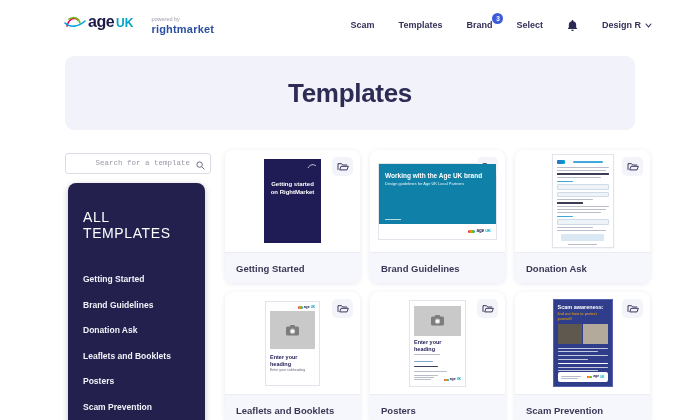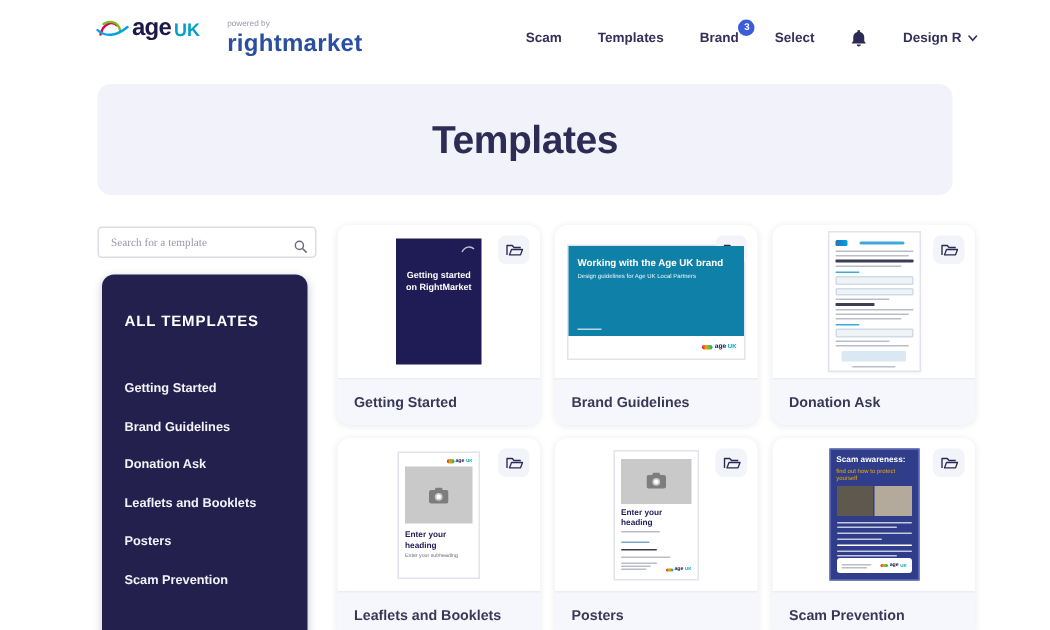--- a/index.html
+++ b/index.html
@@ -9,42 +9,42 @@
   }
   
   .topbar{position:absolute;left:0;top:0;width:700px;height:50px;background:#fff;
     display:flex;align-items:center;justify-content:space-between;padding:0 48px 0 64px;box-sizing:border-box;}
   .brand{display:flex;align-items:flex-start;gap:18px;}
   .ageuk{display:flex;align-items:flex-end;gap:2px;cursor:pointer;}
   .ageuk .age{font-size:16px;font-weight:800;color:#1c1949;letter-spacing:-.5px;line-height:1;}
   .ageuk .uk{font-size:12px;font-weight:800;color:#00a3c7;line-height:1.1;}
   .rm{display:flex;flex-direction:column;line-height:1.2;margin-top:2px;}
   .rm .powered{font-size:5.5px;color:#9a9aab;}
-  .rm .rmname{font-size:16px;font-weight:700;color:#2b4fa0;letter-spacing:.2px;}
+  .rm .rmname{font-size:11px;font-weight:700;color:#2b4fa0;letter-spacing:.2px;}
   .nav{display:flex;align-items:center;gap:24px;}
   .nav a{font-size:9px;font-weight:700;color:#33315a;text-decoration:none;position:relative;cursor:pointer;}
   .badge{position:absolute;top:-7px;right:-11px;width:11px;height:11px;border-radius:50%;
     background:#3b5bdb;color:#fff;font-size:6.5px;font-weight:700;display:flex;align-items:center;justify-content:center;}
   .bellbtn{display:flex;align-items:center;cursor:pointer;}
   .user{display:flex;align-items:center;gap:4px;font-size:9px;font-weight:700;color:#33315a;cursor:pointer;}
   
   .hero{position:absolute;left:65px;top:56px;width:570px;height:74px;background:#f1f2fa;border-radius:9px;
     display:flex;flex-direction:column;align-items:center;justify-content:center;}
   .hero h1{margin:0;font-size:26px;font-weight:800;color:#2e2c55;letter-spacing:-.3px;}
   .hero p{margin:4px 0 0;font-size:10px;color:#72728a;}
   
   .search{position:absolute;left:65px;top:151px;width:146px;height:21px;box-sizing:border-box;}
   .search input{width:100%;height:100%;box-sizing:border-box;border:1px solid #dcdce6;border-radius:3px;
-    padding:0 20px 0 8px;font-size:7.5px;color:#444;font-family:Liberation Serif, serif;outline:none;}
+    padding:0 20px 0 8px;font-size:7.5px;color:#444;font-family:Liberation Mono, monospace;outline:none;text-align:right;}
   .search input::placeholder{color:#9a9aa8;}
   .search .mag{position:absolute;right:6px;top:5px;}
   
   .sidebar{position:absolute;left:68px;top:183px;width:137px;height:260px;background:#23204e;border-radius:8px;
     box-sizing:border-box;padding:26px 15px 10px;box-shadow:0 2px 6px rgba(30,30,70,.25);}
-  .sidebar .sb-head{font-size:10px;font-weight:700;color:#fff;letter-spacing:.6px;margin-bottom:30px;cursor:pointer;}
+  .sidebar .sb-head{font-size:14px;font-weight:400;color:#fff;letter-spacing:.6px;margin-bottom:30px;cursor:pointer;}
   .sidebar .sb-item{font-size:8.5px;font-weight:700;color:#f2f2f8;margin-bottom:9px;line-height:1;padding:4px 0;cursor:pointer;}
   
   .grid{position:absolute;left:225px;top:150px;display:grid;grid-template-columns:repeat(3,135px);
     grid-auto-rows:133px;gap:9px 10px;}
   .card{position:relative;background:#fff;border-radius:8px;box-shadow:0 1px 5px rgba(35,32,78,.10);
     display:flex;flex-direction:column;overflow:hidden;cursor:pointer;}
   .thumbwrap{flex:1;display:flex;align-items:center;justify-content:center;min-height:0;}
   .cardlabel{height:30px;background:#f6f7fc;border-top:1px solid #ececf4;display:flex;align-items:center;
     padding-left:11px;font-size:9.5px;font-weight:700;color:#3a3857;}
   .folderbtn{position:absolute;top:7px;right:7px;width:21px;height:19px;background:#f3f3fa;border-radius:5px;

